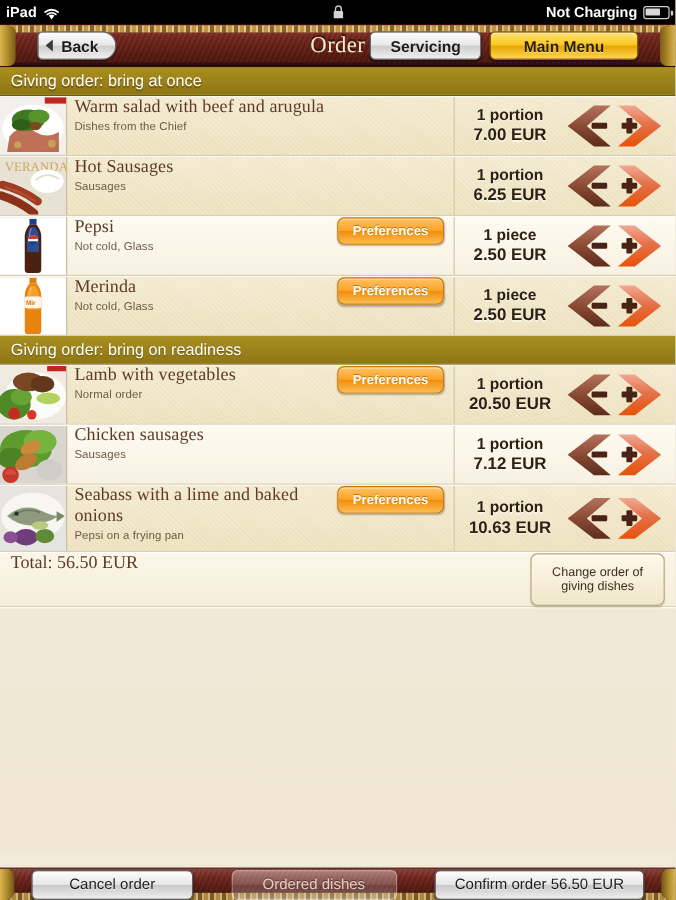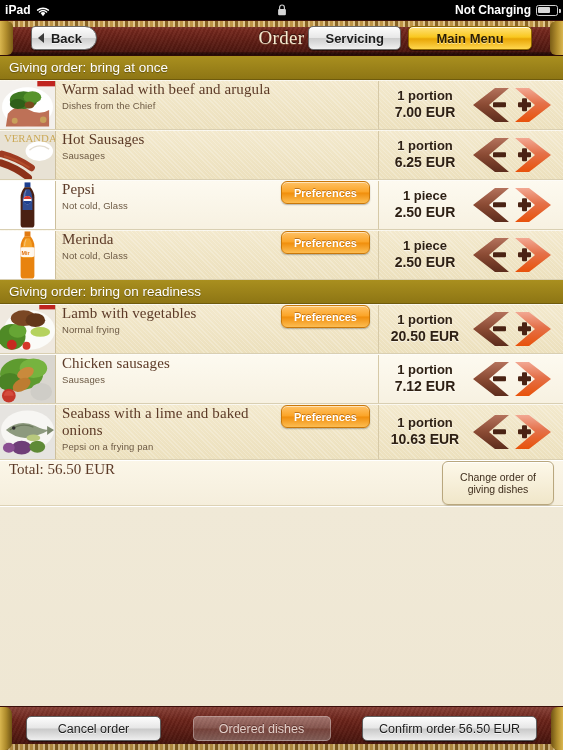--- a/index.html
+++ b/index.html
@@ -283,21 +283,21 @@
   
   .empty-area {
     background: linear-gradient(180deg, #f0e9d7 0%, #efe7d3 100%);
     flex: 1;
     border-top: 1px solid #fff;
   }
 
   
   .toolbar {
     position: absolute; left: 0; right: 0; bottom: 0;
-    height: 44px;
+    height: 27px;
     background:
       linear-gradient(180deg, rgba(255,255,255,.10) 0%, rgba(0,0,0,.05) 30%, rgba(0,0,0,.30) 100%),
       repeating-linear-gradient(115deg, rgba(0,0,0,.05) 0 2px, rgba(255,255,255,.035) 2px 4px),
       linear-gradient(180deg, #7a2b20 0%, #6a2117 55%, #571810 100%);
     display: flex; align-items: center;
     padding: 0 14px;
     border-top: 1px solid #3a0f0a;
     overflow: hidden;
   }
   .toolbar::after {
@@ -605,21 +605,21 @@
           <ellipse cx="36" cy="16" rx="10" ry="7" fill="#62371b"></ellipse>
           <ellipse cx="41" cy="28" rx="10" ry="5" fill="#b5d25e"></ellipse>
           <circle cx="12" cy="41" r="5" fill="#c62a20"></circle>
           <circle cx="27" cy="42" r="4" fill="#d4382a"></circle>
           <rect x="40" y="0" width="16" height="5" fill="#c0251f"></rect>
         </svg>
       </div>
       <div class="row-body">
         <div class="row-text">
           <div class="row-title">Lamb with vegetables</div>
-          <div class="row-sub">Normal frying</div>
+          <div class="row-sub">Normal order</div>
         </div>
         <div class="btn-pref">
           <span>Preferences</span>
         </div>
       </div>
       <div class="row-right">
         <div class="qty-price">
           <div class="qty">1 portion</div>
           <div class="price">20.50 EUR</div>
         </div>

